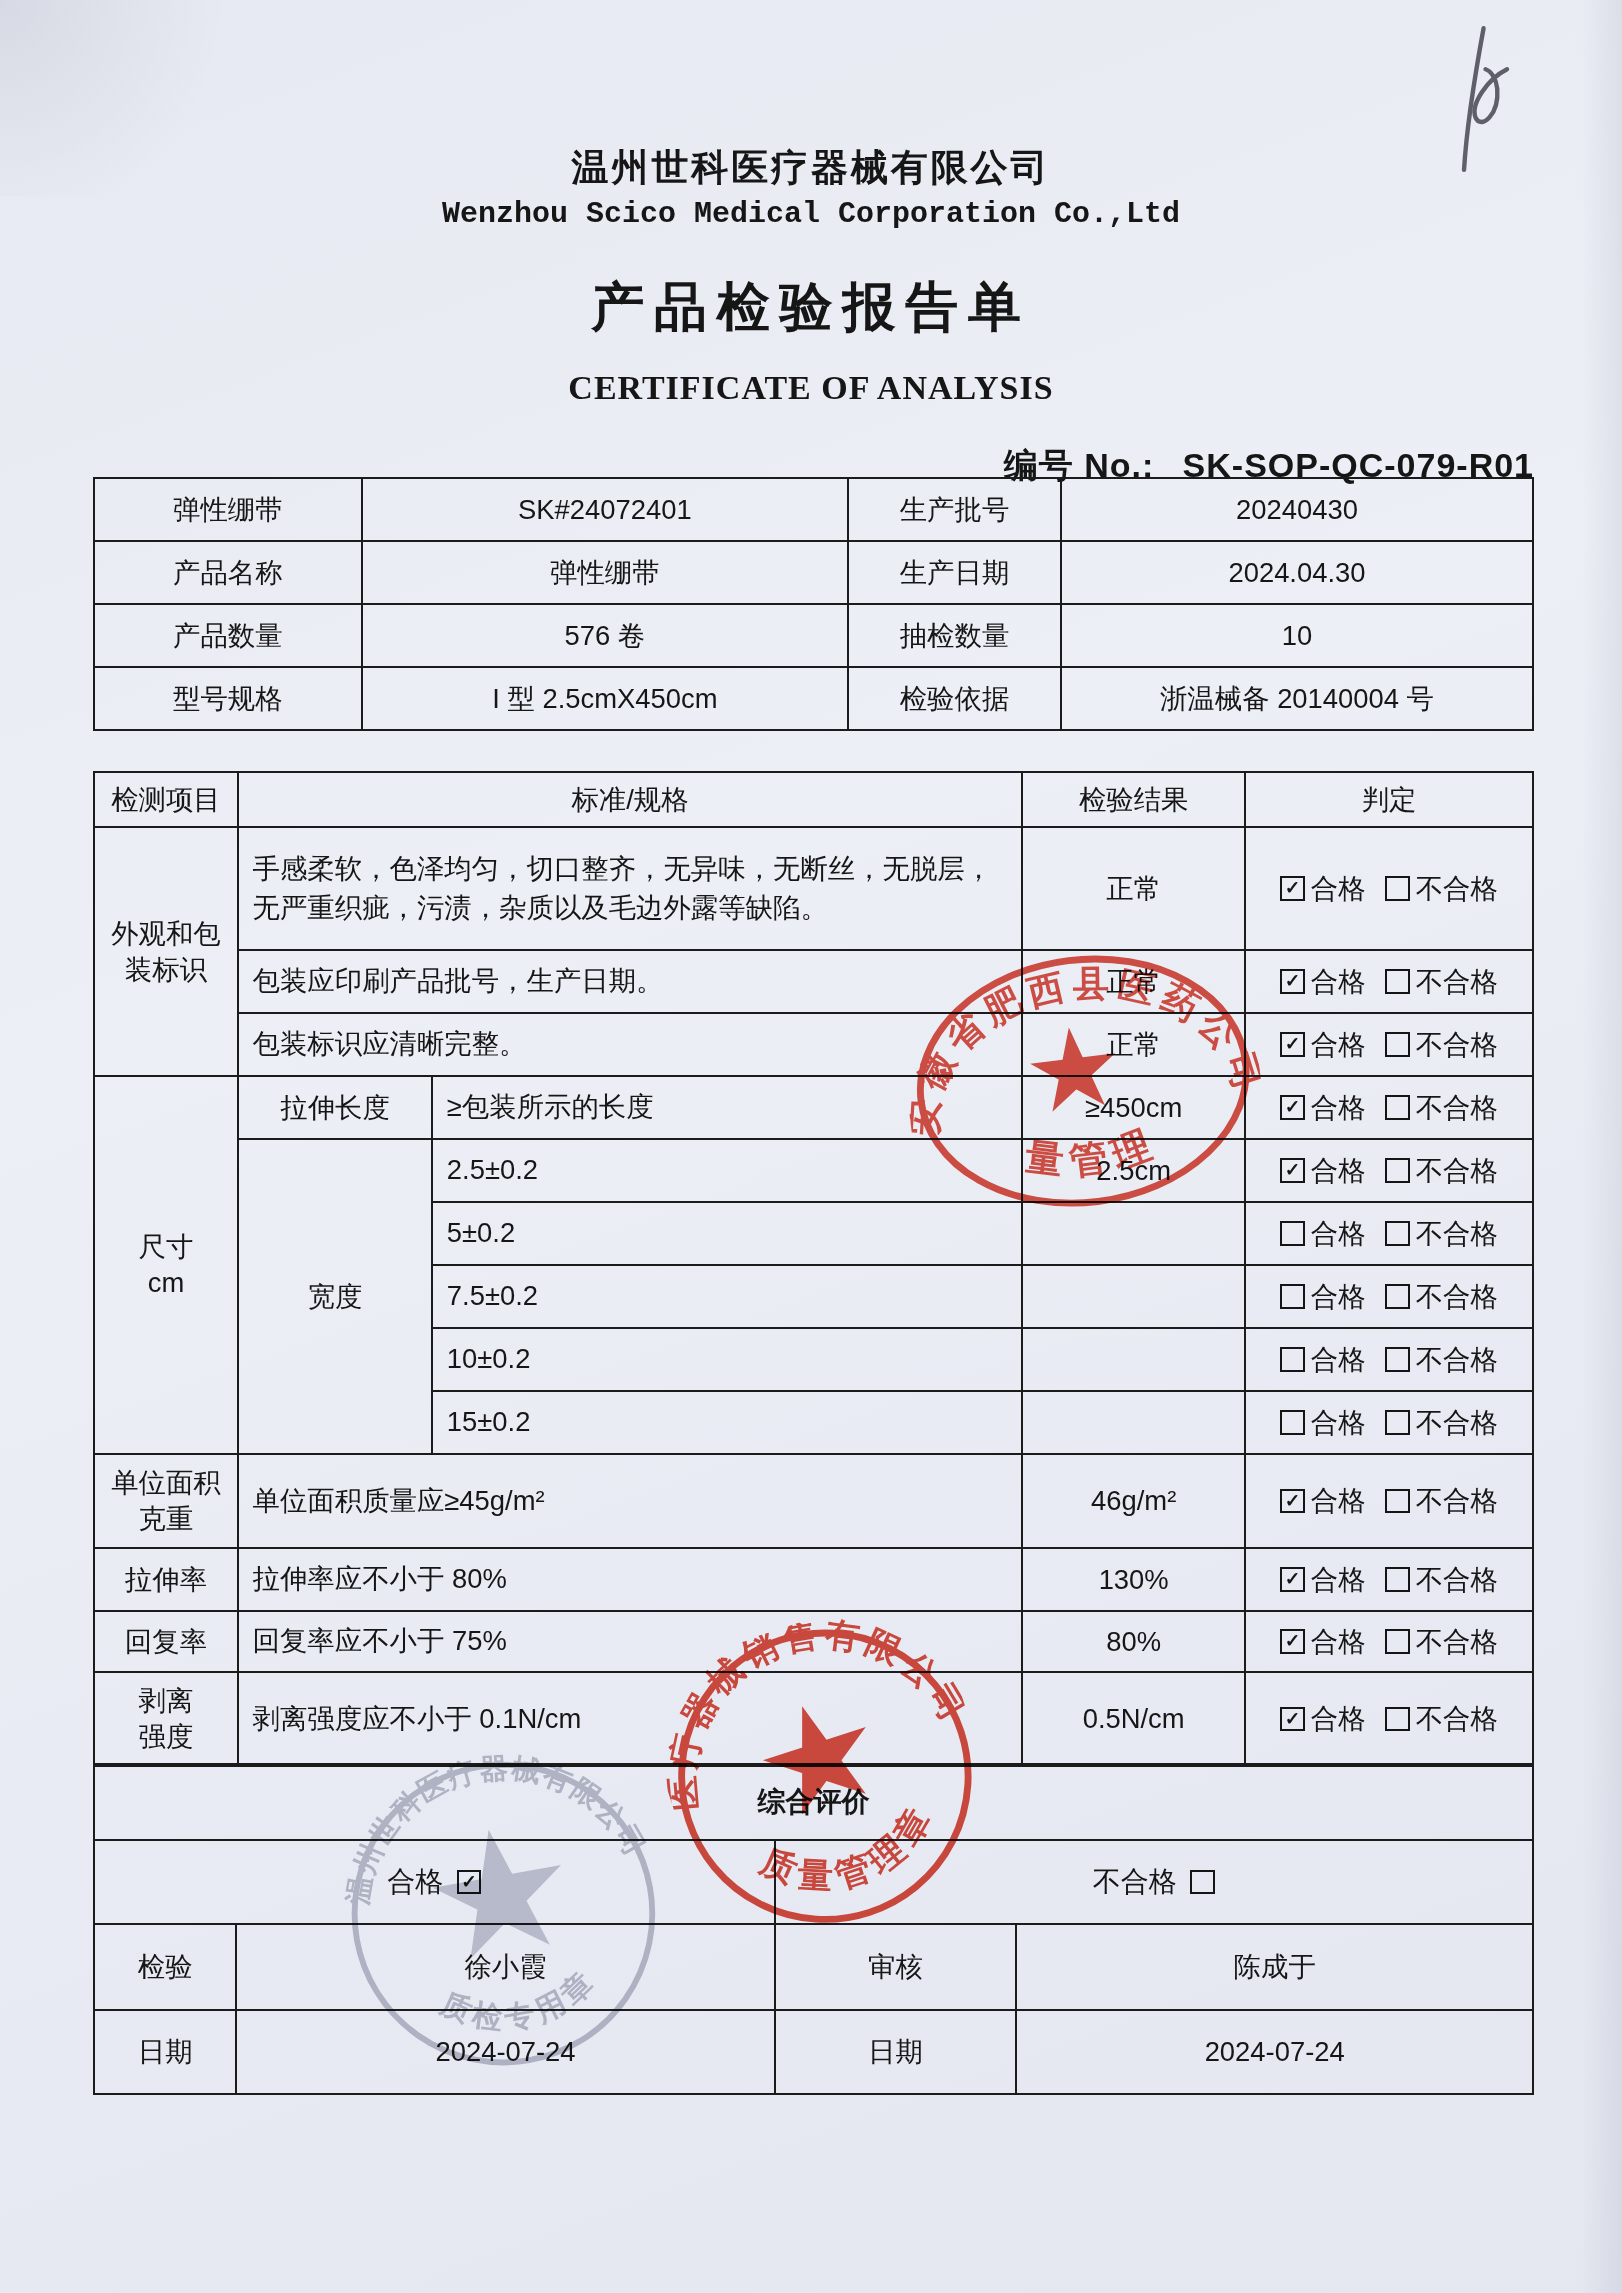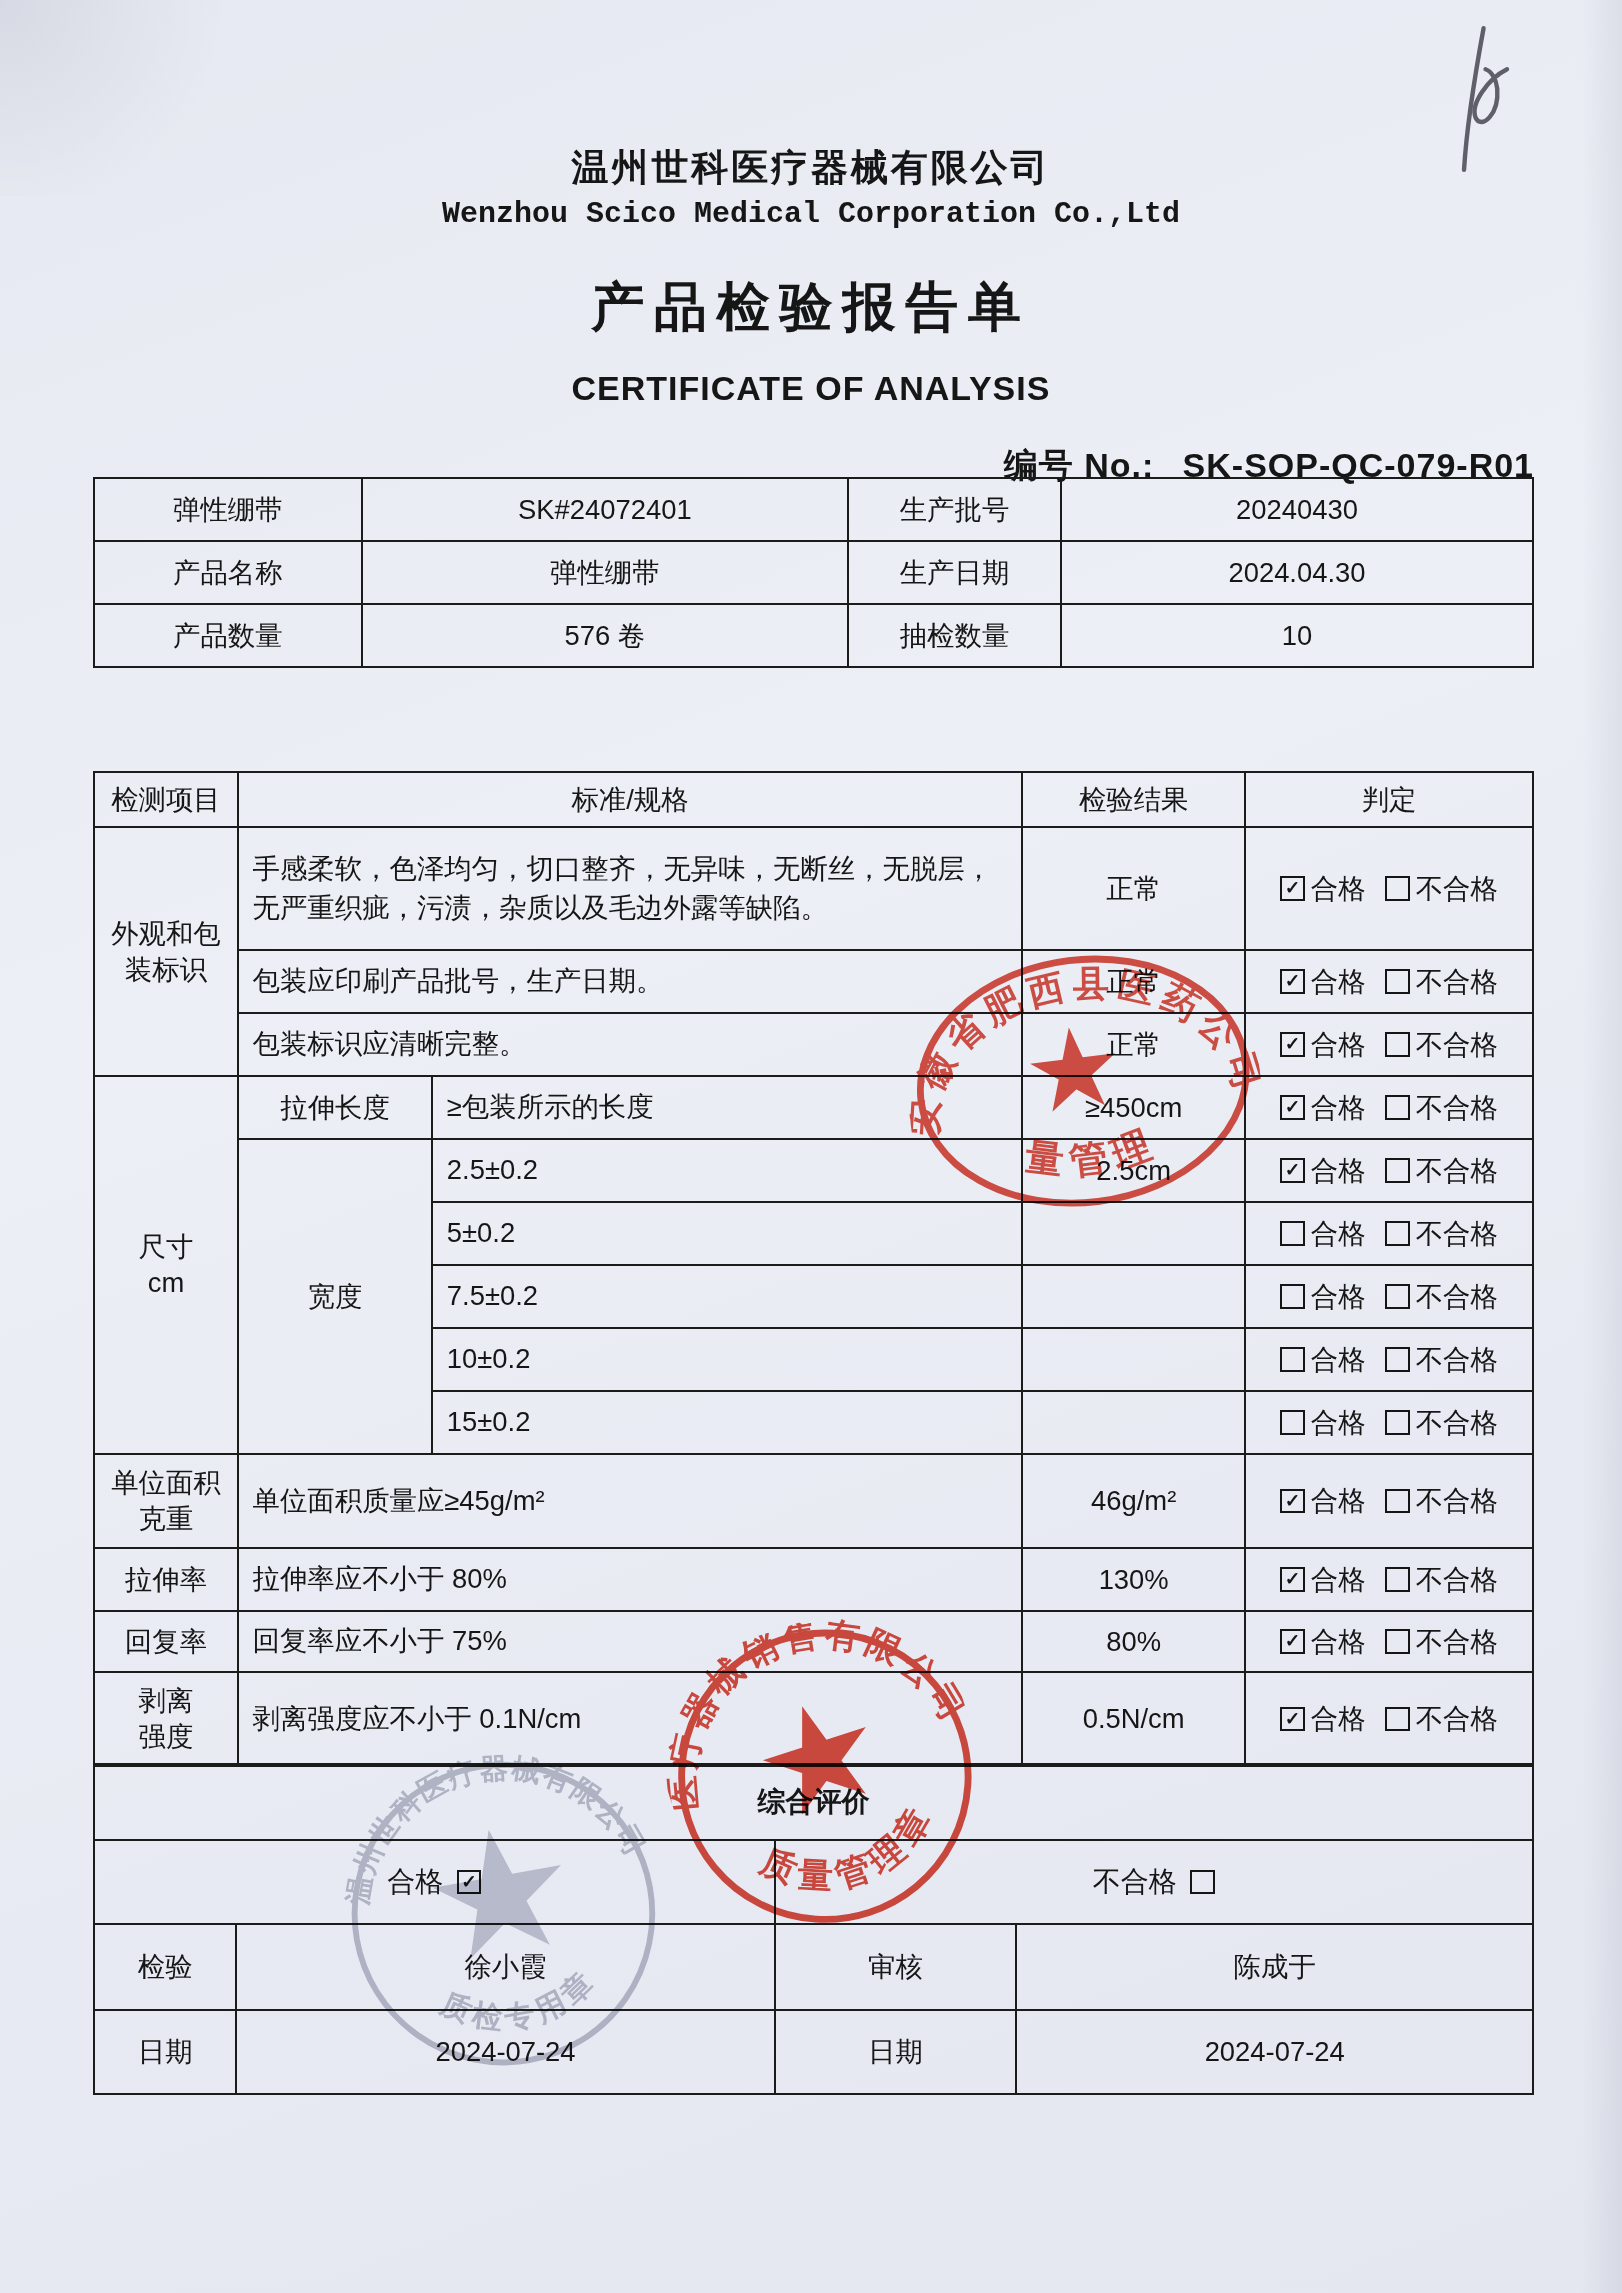--- a/index.html
+++ b/index.html
@@ -8,21 +8,21 @@
     background:linear-gradient(160deg,#e7e9f2 0%,#edeff6 38%,#e8eaf3 70%,#e4e6f0 100%);}
   .page::after{content:'';position:absolute;right:0;top:0;width:41px;height:100%;
     background:linear-gradient(to right,rgba(90,95,120,0) 0%,rgba(90,95,120,0.10) 100%);pointer-events:none;}
   .page::before{content:'';position:absolute;left:0;top:0;width:255px;height:196px;
     background:radial-gradient(circle at 0 0,rgba(70,75,100,0.10),rgba(70,75,100,0) 70%);pointer-events:none;}
 
   .hdr{position:absolute;left:0;top:143px;width:100%;text-align:center;}
   .company-cn{font-size:37px;letter-spacing:2.9px;font-weight:600;}
   .company-en{font-family:"Liberation Mono",monospace;font-size:30px;font-weight:700;margin-top:3.9px;}
   .title-cn{font-size:53px;letter-spacing:9.8px;font-weight:600;margin-top:41px;}
-  .title-en{font-family:Liberation Sans, sans-serif;font-size:34px;font-weight:700;letter-spacing:1px;margin-top:25.5px;}
+  .title-en{font-family:Liberation Serif, serif;font-size:34px;font-weight:700;letter-spacing:1px;margin-top:25.5px;}
 
   .docno{position:absolute;top:443px;left:93px;width:1441px;text-align:right;font-size:34px;font-weight:600;}
   .docno span{letter-spacing:1px;}
 
   table{border-collapse:collapse;table-layout:fixed;}
   td{border:2.9px solid #1b1b1b;font-size:27.4px;vertical-align:middle;padding:0;overflow:hidden;}
   .c{text-align:center;}
   .l{text-align:left;padding:0 15.7px;}
   .pre{white-space:pre-line;line-height:1.3;}
 
@@ -77,20 +77,26 @@
       <td class="c">产品名称</td>
       <td class="c">弹性绷带</td>
       <td class="c">生产日期</td>
       <td class="c">2024.04.30</td>
     </tr>
     <tr>
       <td class="c">产品数量</td>
       <td class="c" style="font-weight:400">576 卷</td>
       <td class="c">抽检数量</td>
       <td class="c">10</td>
+    </tr>
+    <tr>
+      <td class="c">型号规格</td>
+      <td class="c">I 型 2.5cmX450cm</td>
+      <td class="c">检验依据</td>
+      <td class="c">浙温械备 20140004 号</td>
     </tr>
   </tbody>
     </table>
 
   <table class="t-main">
     <colgroup>
         <col style="width:10%">
         <col style="width:13.5%">
         <col style="width:41%">
         <col style="width:15.5%">

